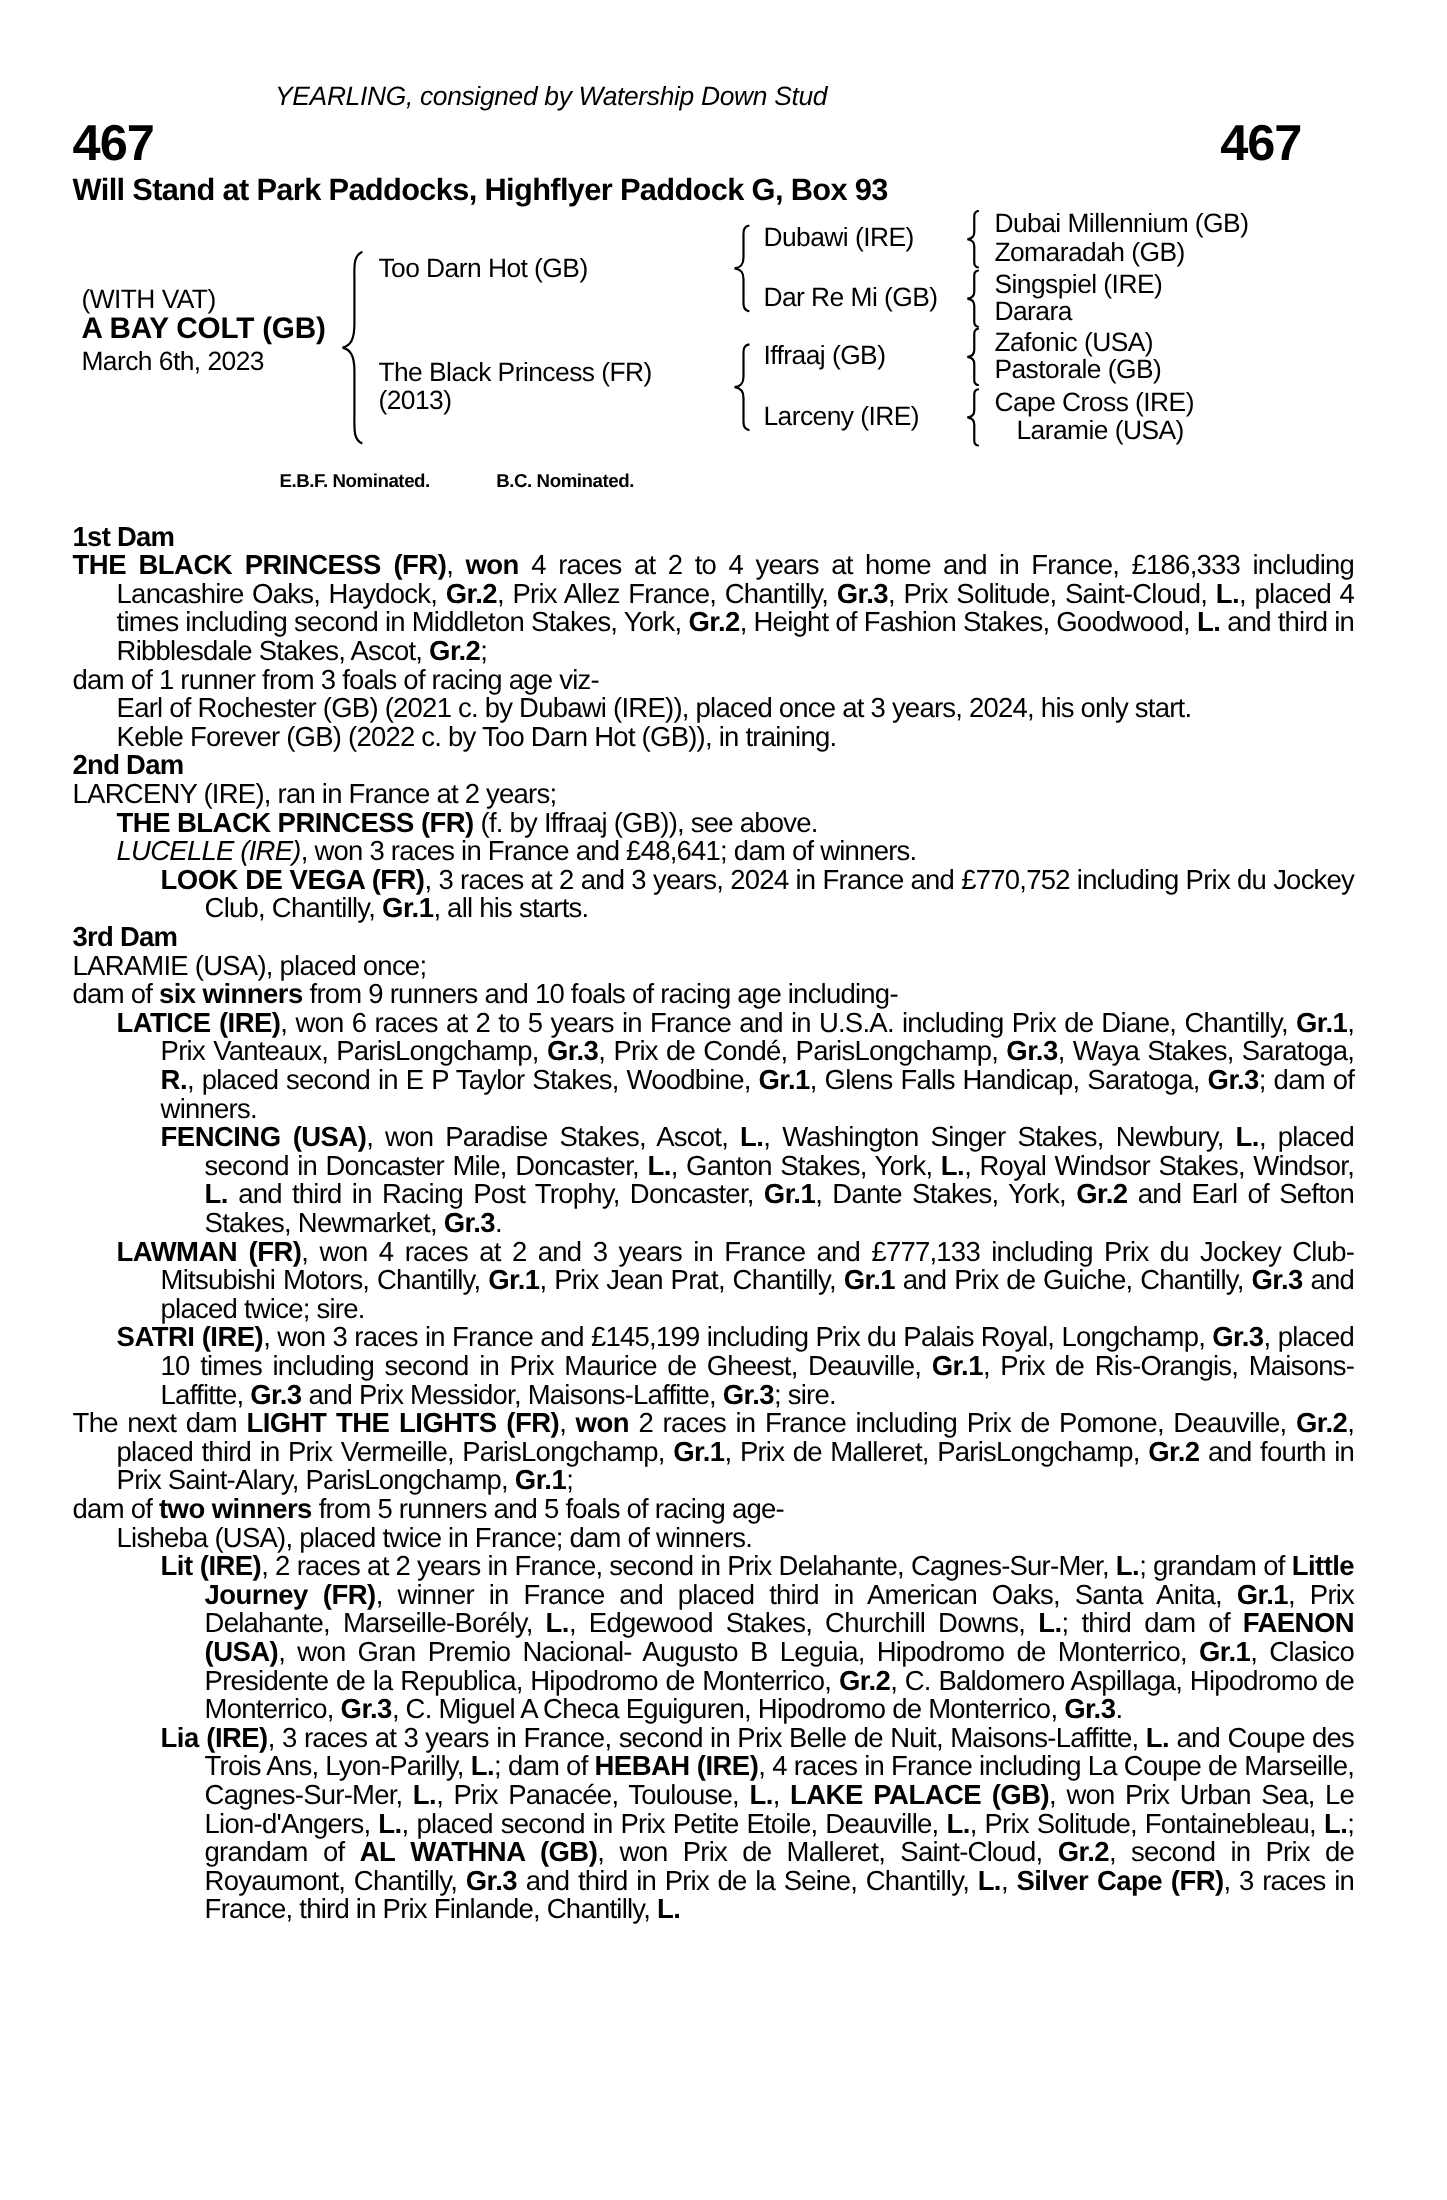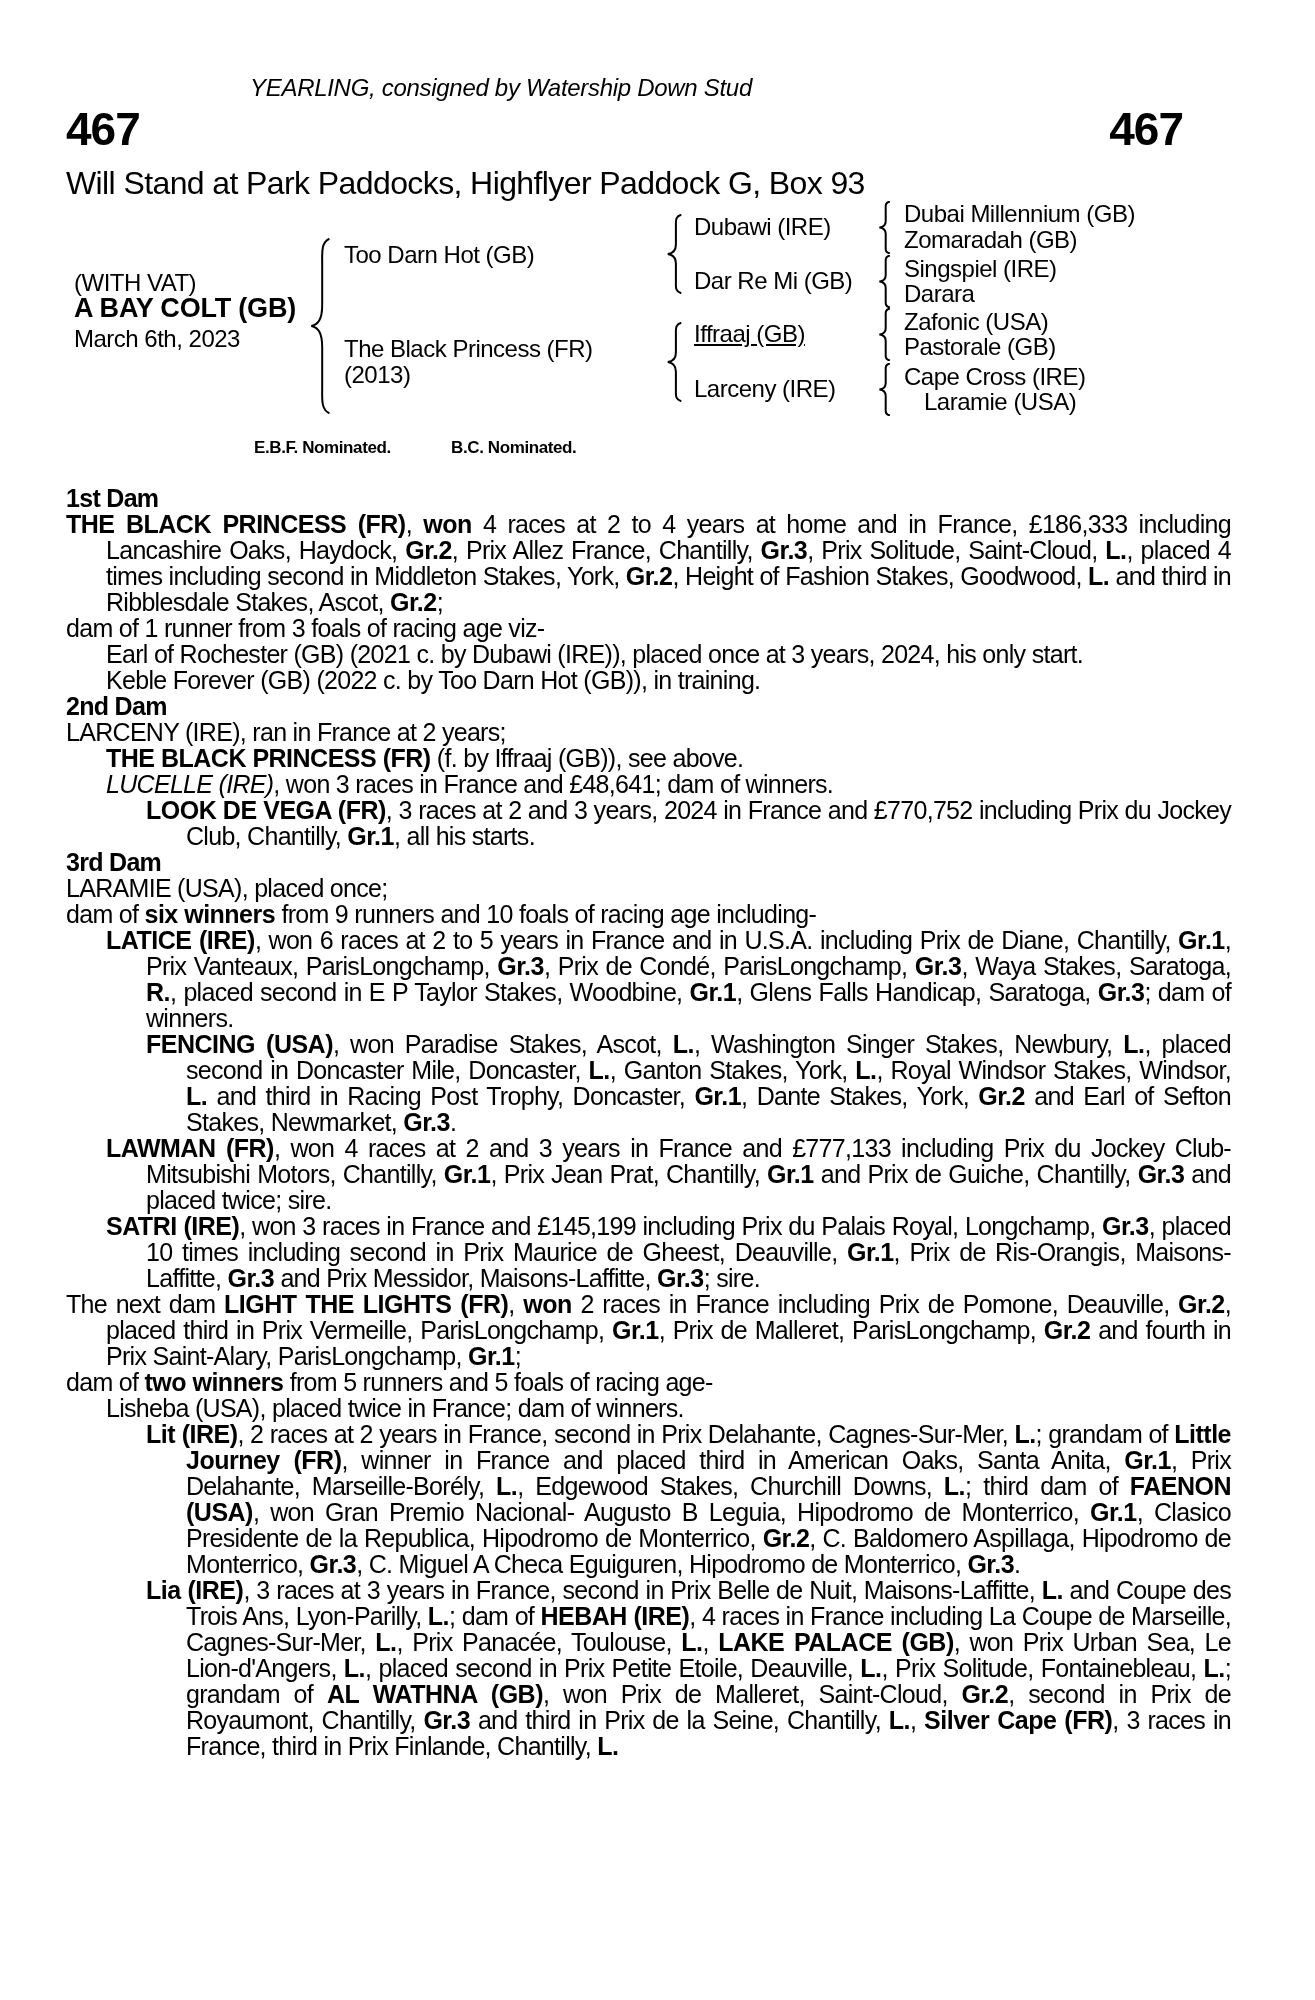--- a/index.html
+++ b/index.html
@@ -13,35 +13,35 @@
   .consign{
     font-style:italic;font-size:24px;line-height:28px;
     width:870px;text-align:center;letter-spacing:-0.3px;
   }
   .lotrow{
     display:flex;justify-content:space-between;align-items:flex-end;
     margin-top:6px;font-weight:bold;font-size:46px;line-height:42px;letter-spacing:-1px;
   }
   .lotrow .rt{padding-right:48px;}
   .stand{
-    margin-top:18px;font-weight:normal;font-size:32px;line-height:30px;letter-spacing:-0.6px;
+    margin-top:8px;font-weight:bold;font-size:28px;line-height:30px;letter-spacing:-0.6px;
   }
 
   
   .ped{position:relative;height:218px;margin-top:2px;font-size:24px;letter-spacing:-0.5px;line-height:26px;}
   .ped .nm{position:absolute;white-space:nowrap;}
   .vat{left:8px;top:70px;}
   .colt{left:8px;top:95px;font-weight:bold;font-size:27px;letter-spacing:-0.2px;}
   .foaled{left:8px;top:126px;}
   .sire{left:278px;top:42px;}
   .damname{left:278px;top:136px;}
   .damyear{left:278px;top:162px;}
   .g2-0{left:628px;top:14px;}
   .g2-1{left:628px;top:68px;}
-  .g2-2{left:628px;top:121px;text-decoration:underline;}
+  .g2-2{left:628px;top:121px;}
   .g2-3{left:628px;top:176px;}
   .g3-0{left:838px;top:1px;}
   .g3-1{left:838px;top:27px;}
   .g3-2{left:838px;top:56px;}
   .g3-3{left:838px;top:81px;}
   .g3-4{left:838px;top:109px;}
   .g3-5{left:838px;top:134px;}
   .g3-6{left:838px;top:164px;}
   .g3-7{left:838px;top:189px;margin-left:20px;}
   svg.brace{position:absolute;}

